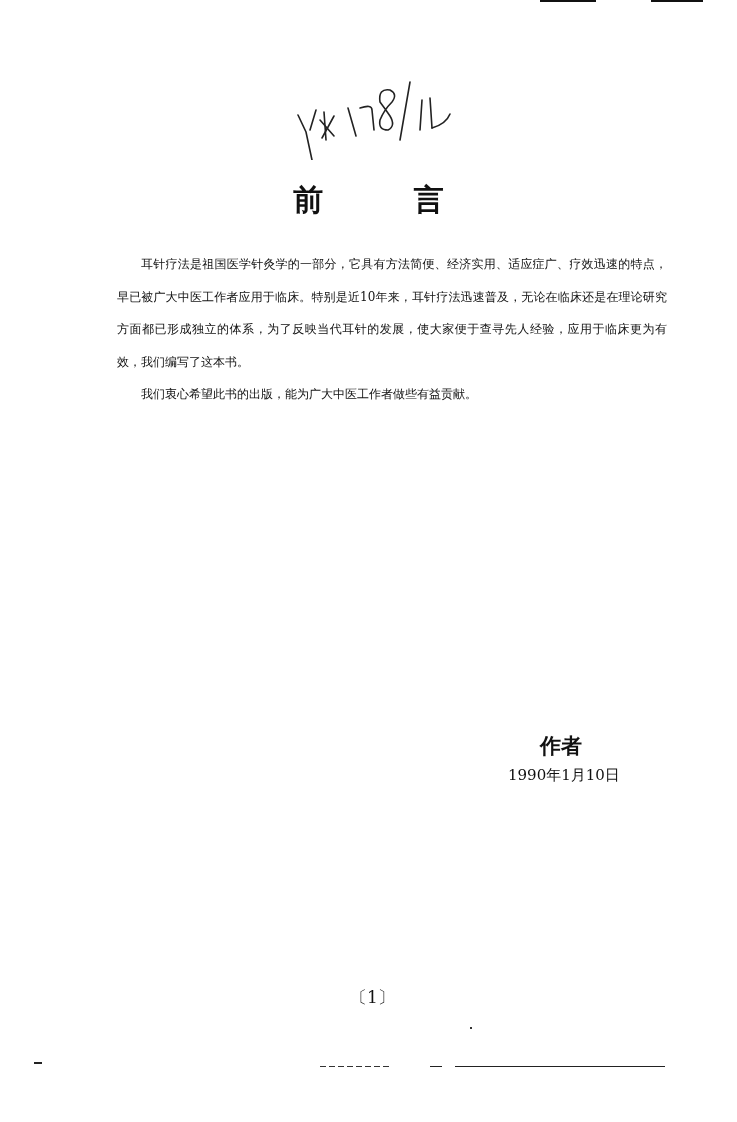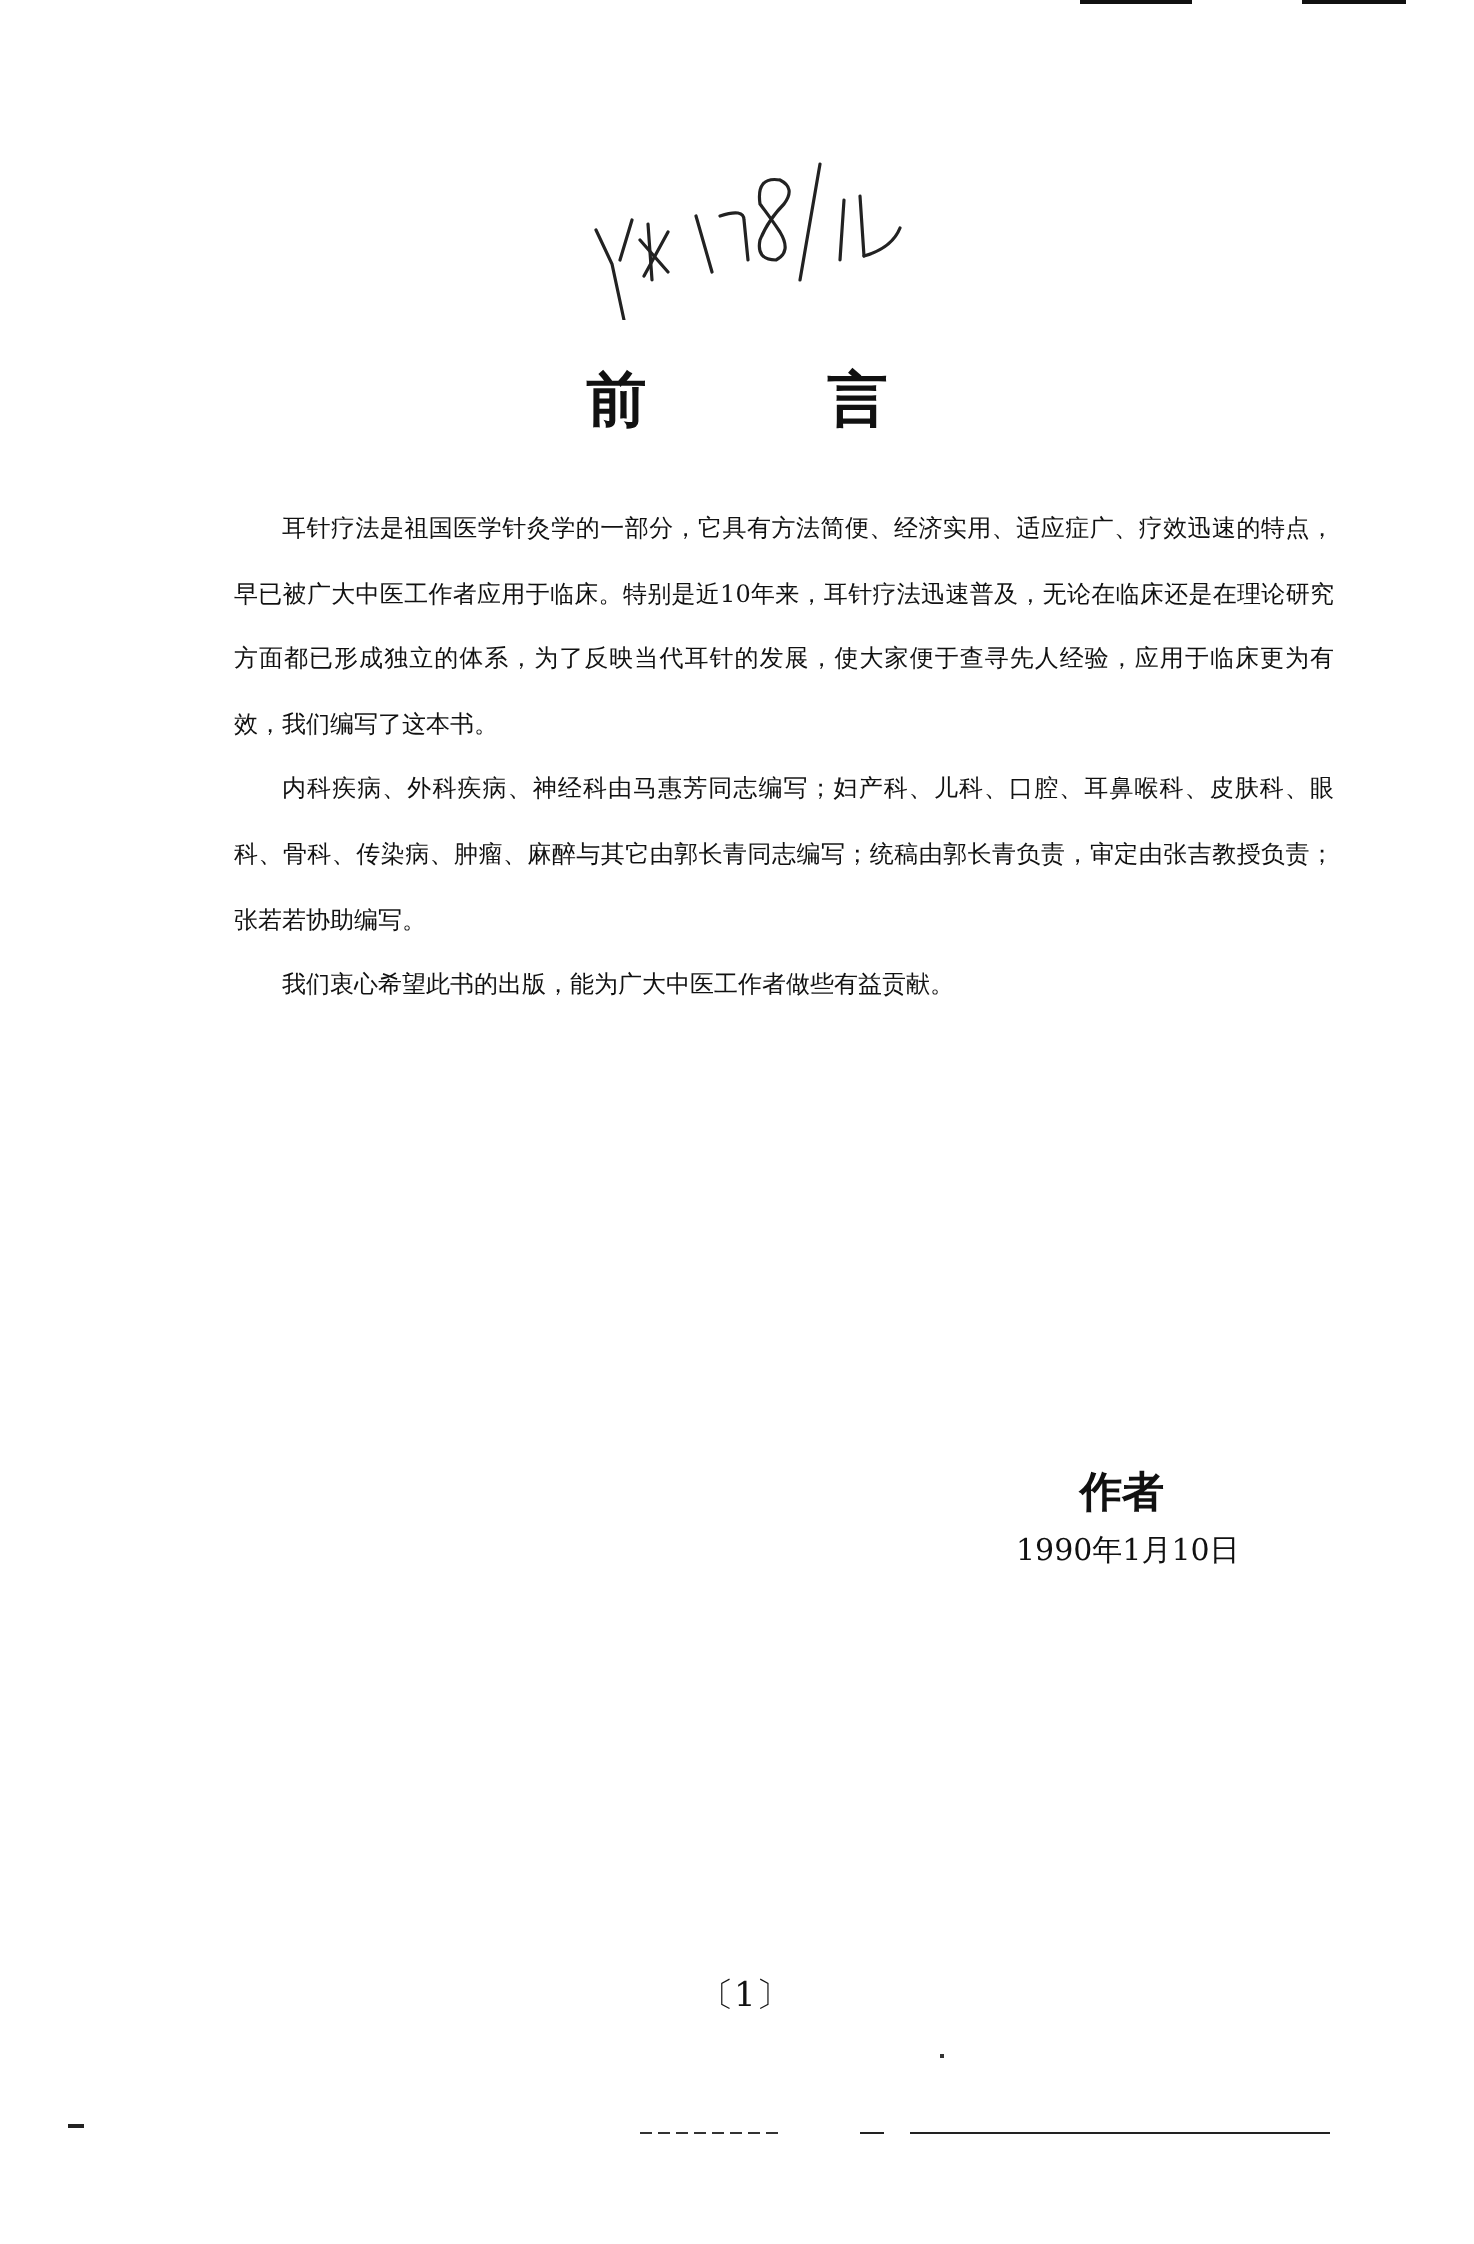--- a/index.html
+++ b/index.html
@@ -38,21 +38,20 @@
     <path d="M132 30 L130 60"></path>
       <path d="M140 28 L142 58"></path>
     <path d="M142 58 Q156 54 160 44"></path>
   </g>
 </svg>
 
 <div class="title">前  言</div>
 
 <div class="body-text">
   <p>耳针疗法是祖国医学针灸学的一部分，它具有方法简便、经济实用、适应症广、疗效迅速的特点，早已被广大中医工作者应用于临床。特别是近10年来，耳针疗法迅速普及，无论在临床还是在理论研究方面都已形成独立的体系，为了反映当代耳针的发展，使大家便于查寻先人经验，应用于临床更为有效，我们编写了这本书。</p>
-  <p>内科疾病、外科疾病、神经科由马惠芳同志编写；妇产科、儿科、口腔、耳鼻喉科、皮肤科、眼科、骨科、传染病、肿瘤、麻醉与其它由郭长青同志编写；统稿由郭长青负责，审定由张吉教授负责；张若若协助编写。</p>
   <p>我们衷心希望此书的出版，能为广大中医工作者做些有益贡献。</p>
 </div>
 
 <div class="sign">作者</div>
 <div class="date">1990年1月10日</div>
 
 <div class="page-num">〔1〕</div>
 
 <div class="dot" style="left:470px; top:1027px;"></div>
 <div class="scan-mark" style="left:34px; top:1062px; width:8px;"></div>

